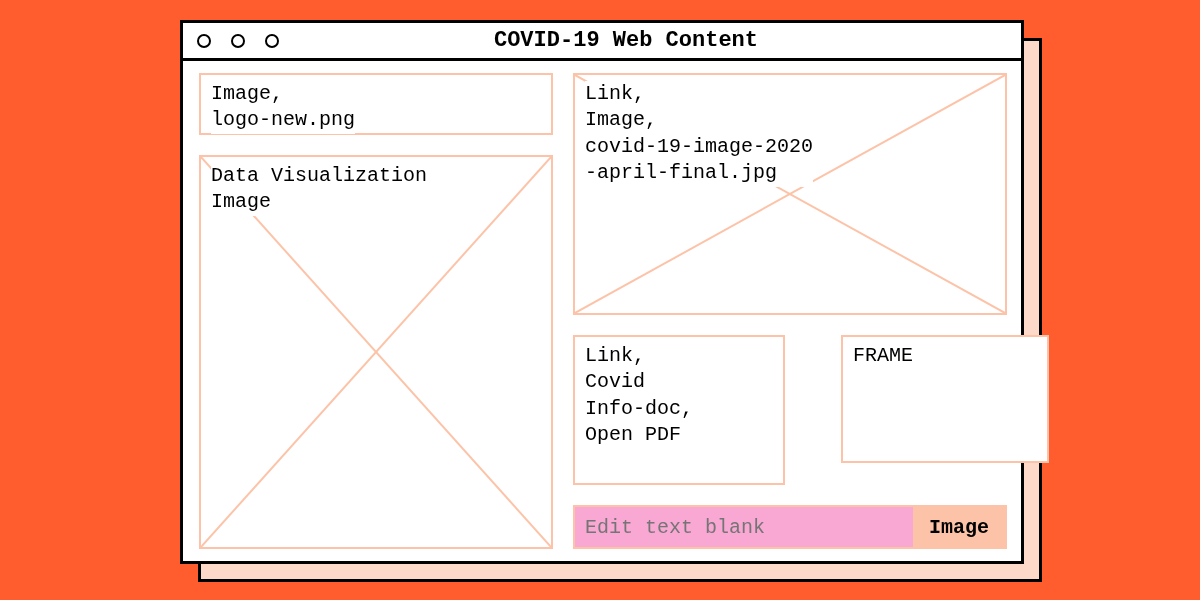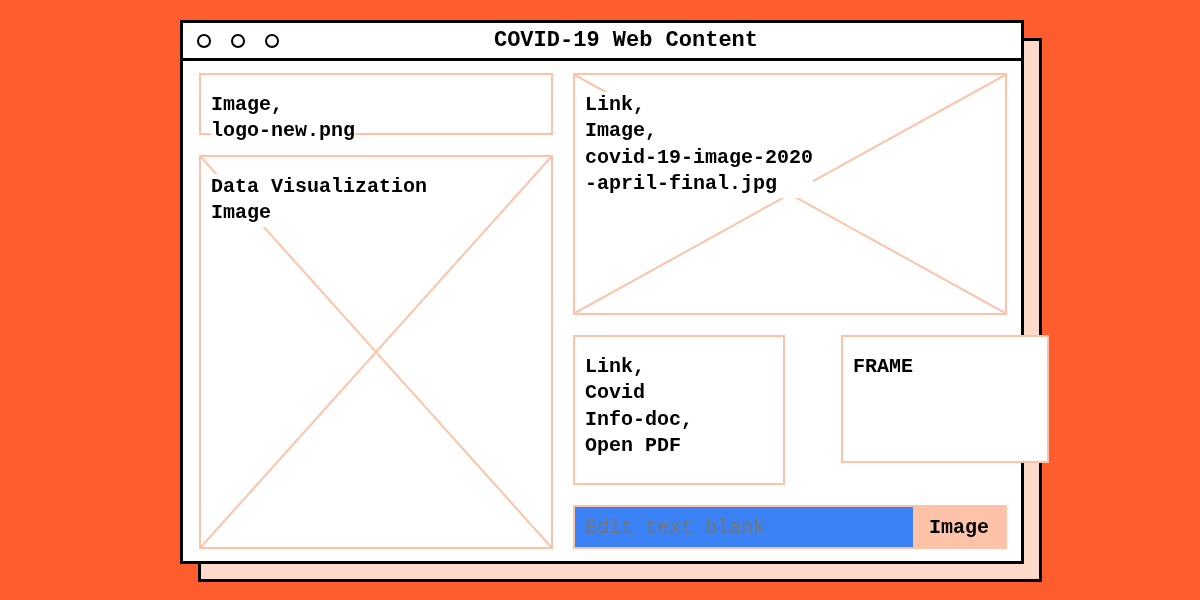--- a/index.html
+++ b/index.html
@@ -50,24 +50,24 @@
     margin-left: -54px; 
   }
   .content {
     position: absolute;
     left: 16px; right: 16px; top: 50px; bottom: 14px;
   }
   .box {
     position: absolute;
     border: 2px solid #fcc3a8;
     background: #fff;
-    padding: 17px 10px;
+    padding: 6px 10px;
     font-size: 20px;
     line-height: 1.32;
-    font-weight: 700;
+    font-weight: 400;
   }
   .box svg.xlines {
     position: absolute;
     inset: 0;
     width: 100%;
     height: 100%;
     pointer-events: none;
   }
   .box .label-block {
     position: relative;
@@ -80,21 +80,21 @@
     position: absolute;
     border: 2px solid #fcc3a8;
     display: flex;
     align-items: stretch;
   }
   .inputrow .field {
     flex: 1;
     padding: 6px 10px;
     font-size: 20px;
     font-weight: 500;
-    background: #3b82f6;
+    background: #f9a8d4;
     border: none;
     font-family: inherit;
   }
   .inputrow .btn {
     background: #fcc3a8;
     padding: 6px 16px;
     font-size: 20px;
     font-weight: 600;
     border: none;
     font-family: inherit;

